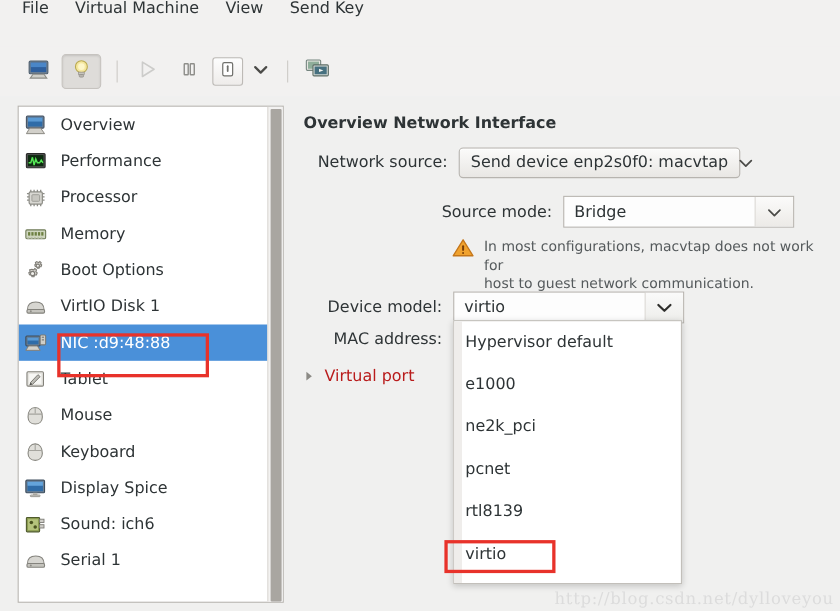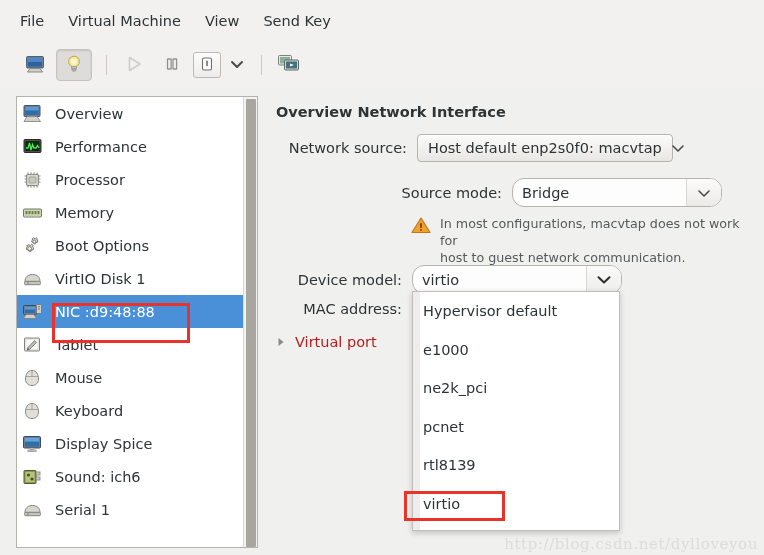--- a/index.html
+++ b/index.html
@@ -23,21 +23,21 @@
   }
 
   
   .menubar {
     position: absolute;
     left: 0; top: 0;
     width: 764px;
     height: 42px;
     background: #f2f1f0;
     display: flex;
-    align-items: center;
+    align-items: flex-start;
     padding-left: 20px;
     box-sizing: border-box;
   }
   .menubar .mitem {
     font-size: 14.5px;
     color: #2e3436;
     margin-right: 24px;
     white-space: nowrap;
     cursor: default;
   }
@@ -187,21 +187,21 @@
     font-size: 14.5px;
     color: #2e3436;
     white-space: nowrap;
   }
   .combo-btn .cb-arrow { margin-left: 9px; display:flex; align-items:center; }
 
   
   .combo-entry {
     height: 29px;
     border: 1px solid #b7b4af;
-    border-radius: 12px;
+    border-radius: 0;
     background: #fdfdfd;
     display: flex;
     align-items: center;
     box-sizing: border-box;
     font-size: 14.5px;
     color: #2e3436;
     overflow: hidden;
   }
   .combo-entry .ce-text {
     flex: 1 1 auto;
@@ -564,21 +564,21 @@
       </div>
     </div>
 
     <div class="pane">
 
       <div class="pane-title">Overview Network Interface</div>
 
       <div class="formrow" style="left:0px; top:46px; width:420px;">
         <div class="flabel" style="width:145px;">Network source:</div>
         <div class="combo-btn" style="margin-left:10px; width:256px;">
-          <span>Host default enp2s0f0: macvtap</span>
+          <span>Send device enp2s0f0: macvtap</span>
           <span class="cb-arrow">
             <svg width="14" height="10" viewBox="0 0 14 10">
               <path d="M2 3 L7 8 L12 3" fill="none" stroke="#4b4b48" stroke-width="1.6" stroke-linecap="round" stroke-linejoin="round"></path>
             </svg>
           </span>
         </div>
       </div>
 
       <div class="formrow" style="left:0px; top:90px; width:470px;">
         <div class="flabel" style="width:240px;">Source mode:</div>

